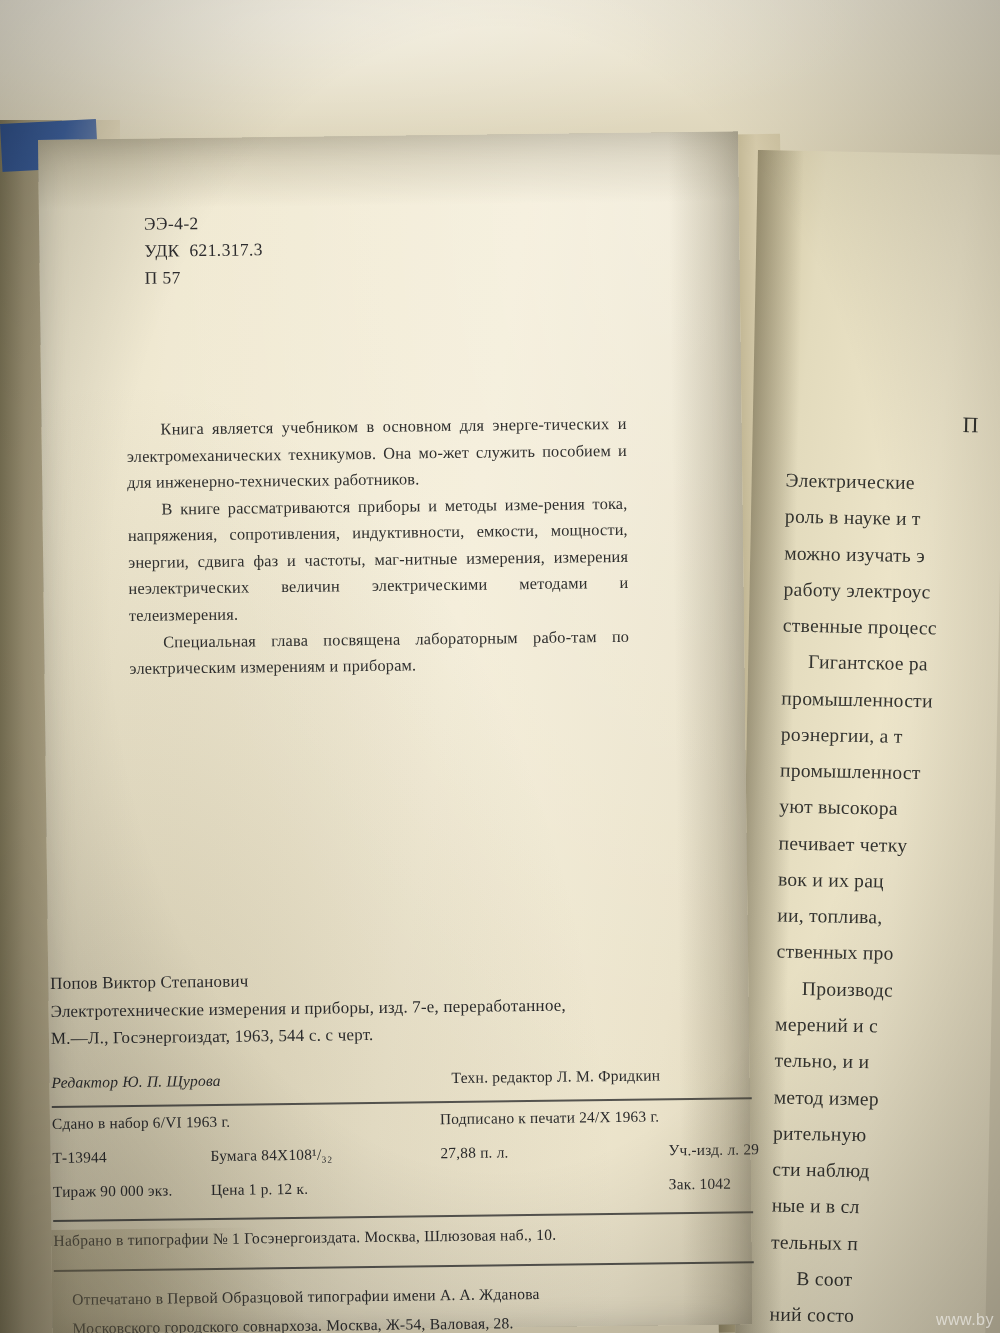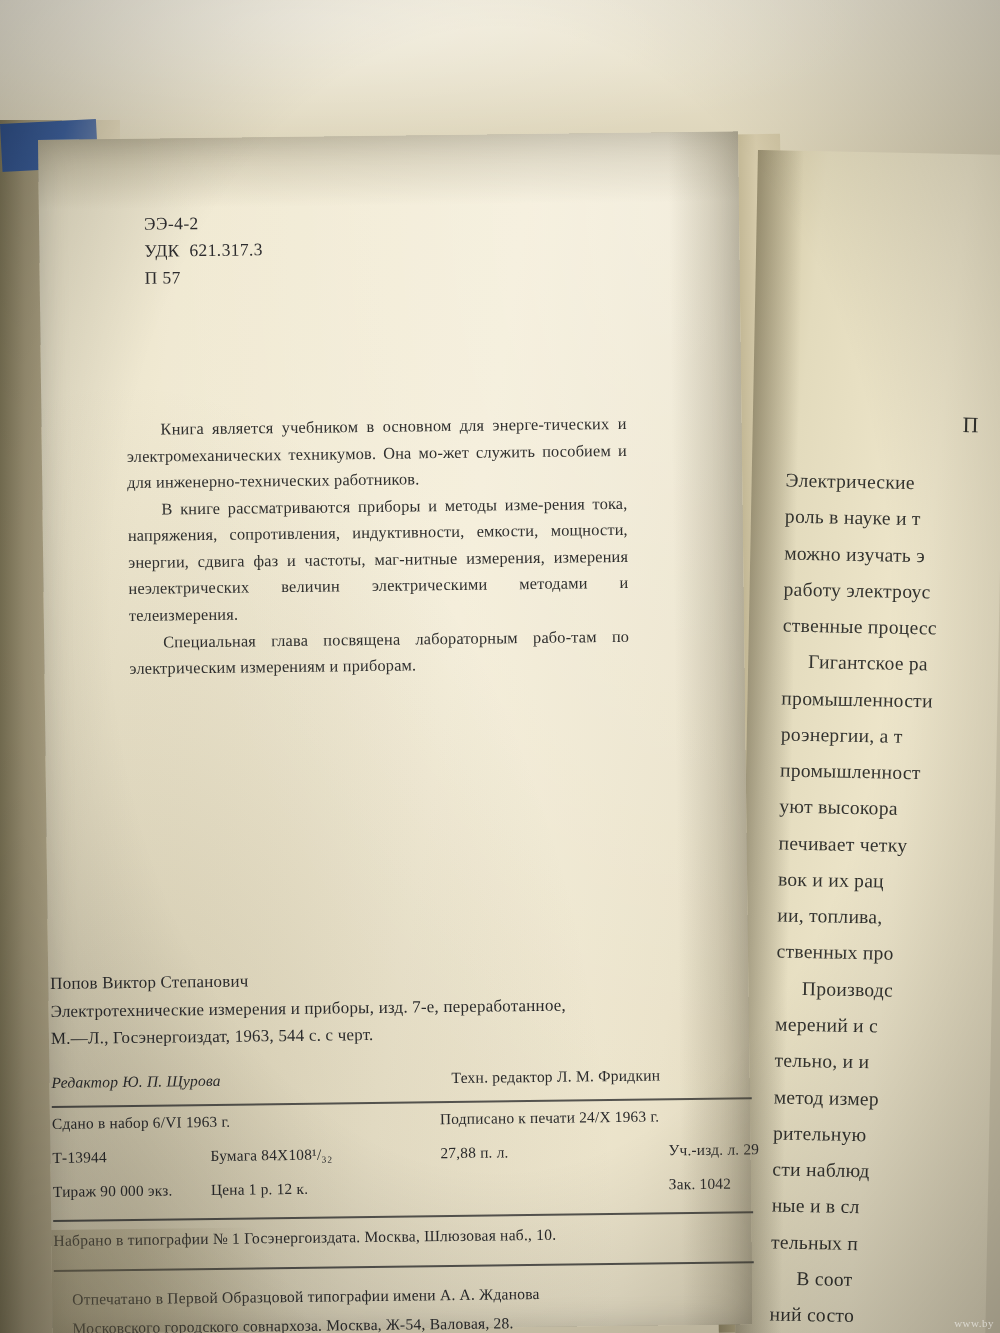--- a/index.html
+++ b/index.html
@@ -225,22 +225,22 @@
     letter-spacing: 0.3px;
     white-space: nowrap;
   }
   .rp-body div { overflow: visible; }
   .rp-body .ind { padding-left: 26px; }
 
   
   .watermark {
     position: absolute;
     right: 6px; bottom: 4px;
-    font-family: Liberation Serif, serif;
-    font-size: 11px;
+    font-family: Liberation Sans, sans-serif;
+    font-size: 16px;
     color: rgba(255,255,255,0.55);
     letter-spacing: 0.5px;
   }
 
   
   .vignette {
     position: absolute;
     left: 0; top: 0; width: 1000px; height: 1333px;
     background: radial-gradient(ellipse at 50% 45%, rgba(0,0,0,0) 55%, rgba(0,0,0,0.28) 100%);
     pointer-events: none;

